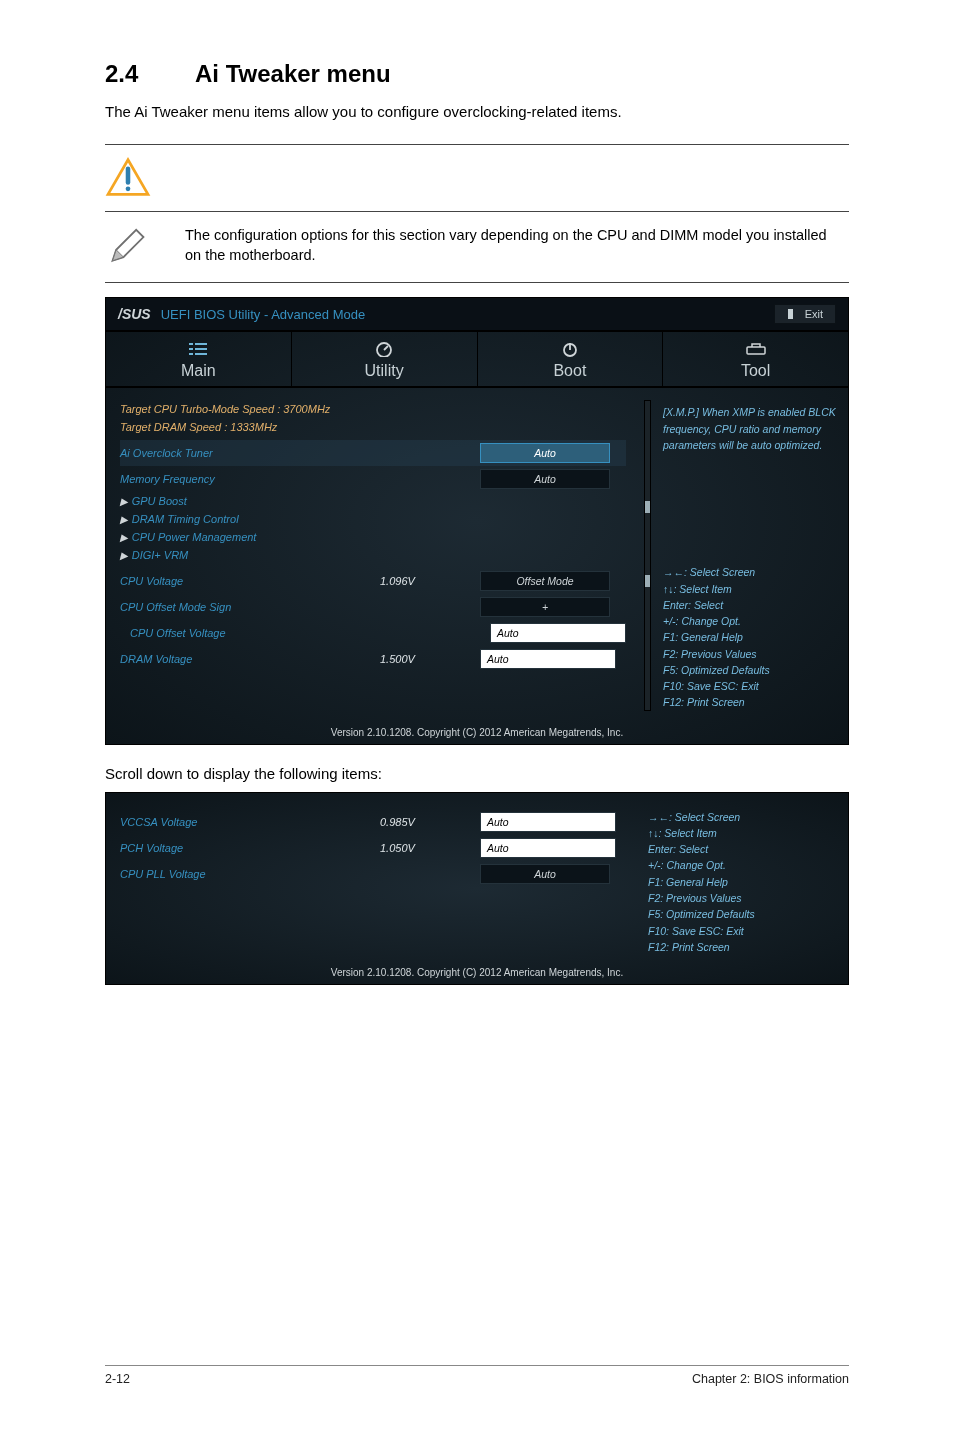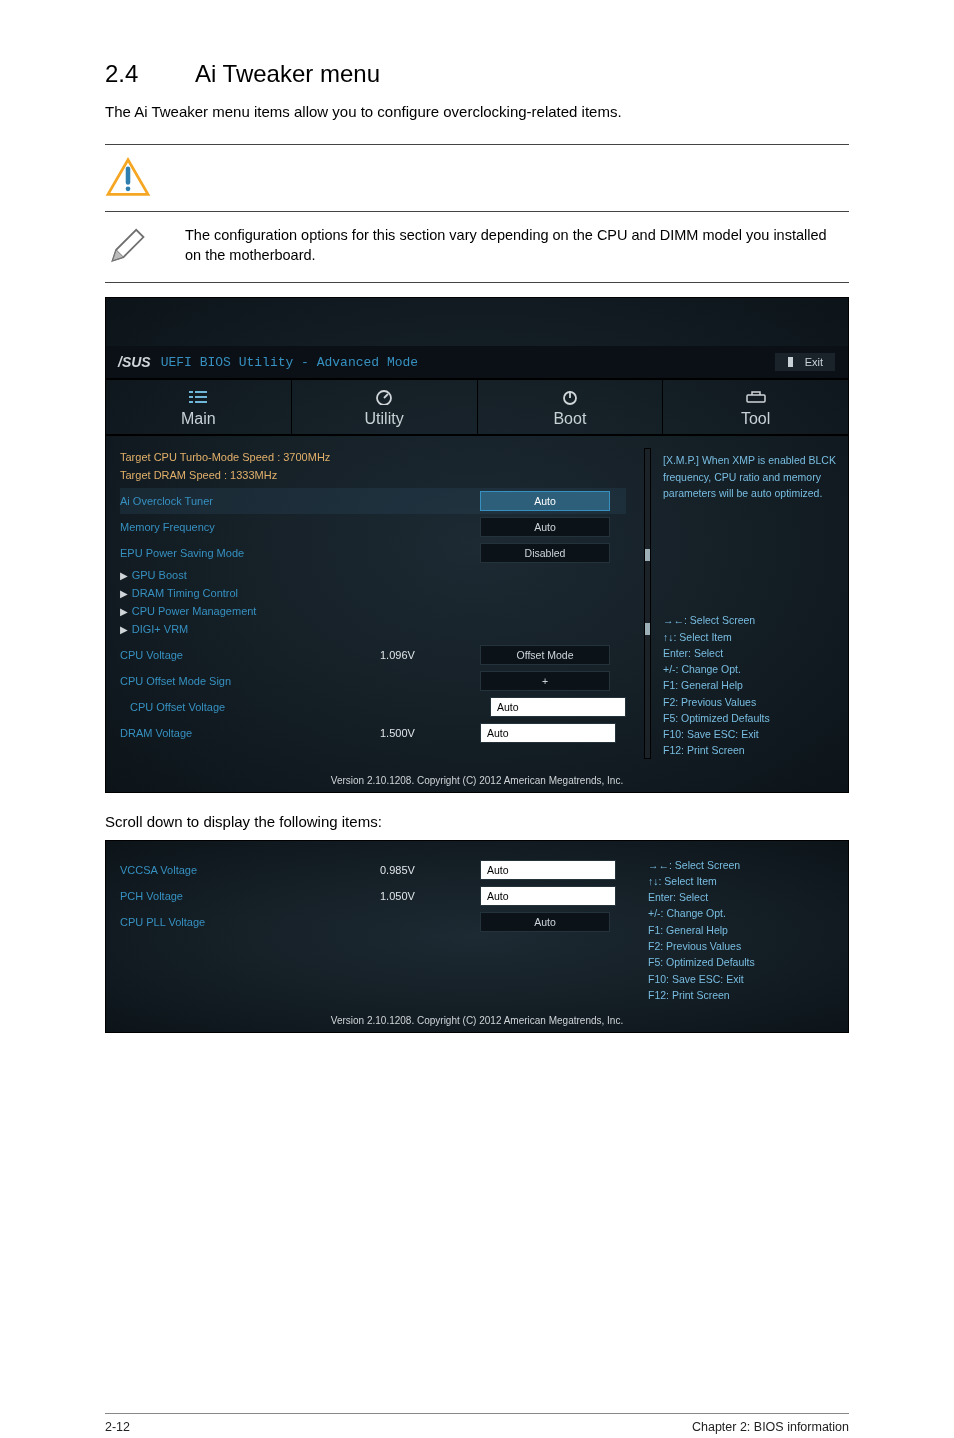--- a/index.html
+++ b/index.html
@@ -1,38 +1,38 @@
 <!DOCTYPE html>
 <html><head>
 <meta charset="utf-8">
 <style>
 body { font-family: Arial, Helvetica, sans-serif; background: #fff; margin:0; padding: 60px 105px 30px; box-sizing:border-box; width:954px; color:#000;}
-h1 { font-size: 24px; font-weight: normal; margin:0 0 14px; }
+h1 { font-size: 24px; font-weight: bold; margin:0 0 14px; }
 h1 .num { display:inline-block; width:90px;}
 p.intro { font-size:15px; margin:0 0 22px; line-height:1.35;}
 p.scrolltext { font-size:15px; margin:20px 0 10px;}
 .notice { display:flex; align-items:flex-start; border-top:1px solid #444; border-bottom:1px solid #444; padding:10px 0; margin-bottom:14px;}
 .notice .icon-cell { width:80px; flex:0 0 80px; display:flex; align-items:flex-start; justify-content:flex-start; padding-top:2px;}
 .notice+.notice { border-top:none; margin-top:-14px; padding-top:14px;}
 .notice p { margin:0; font-size:14.5px; line-height:1.35; padding-right:10px;}
 .warn-icon, .note-icon { }
 .warn-icon svg, .note-icon svg { width:46px; height:40px;}
 .bios { border:1px solid #000; background: radial-gradient(ellipse at center,#1d2a33,#0c1419); color:#fff; font-family: Arial, sans-serif; font-size:11px; position:relative; overflow:hidden;}
-.bios-top { display:flex; align-items:center; padding:6px 12px; border-bottom:2px solid #000; background: linear-gradient(#0a1016,#0a1016); margin-top: 48px;}
+.bios-top { display:flex; align-items:center; padding:6px 12px; border-bottom:2px solid #000; background: linear-gradient(#0a1016,#0a1016);}
 .bios-brand { color:#cfd5d8; font-size:14px; letter-spacing:0; font-weight:bold; font-style:italic; font-family: Arial; }
-.bios-toptitle { color:#3690c0; margin-left:10px; font-size:13px;font-family:Liberation Mono, monospace;}
+.bios-toptitle { color:#3690c0; margin-left:10px; font-size:13px;}
 .exit { margin-left:auto; background:#1b232a; border:1px solid #0b1116; padding:3px 12px; color:#c8d2d6; font-size:11px; display:flex; align-items:flex-end; gap:6px;}
 .exit-ico { display:inline-block; width:10px; height:10px; background:#c8d2d6; box-shadow:inset -5px 0 0 #1b232a; border:1px solid #1b232a;}
 .tabs { display:flex; border-bottom:2px solid #000;}
 .tab { flex:1; text-align:center; padding:8px 0 6px; border-right:1px solid #000; color:#c8d2d6; position:relative;}
 .tab:last-child{border-right:none;}
 .tab.active { background:rgba(255,255,255,0.04);}
 .tab .ticon { height:18px; display:flex; align-items:center; justify-content:center; margin-bottom:4px;}
 .tab .tlabel { font-size:16px;}
-.bios-body { display:flex; padding:12px 8px 8px;}
+.bios-body { display:flex; padding:12px 8px 8px;font-style:italic;}
 .left { flex:1; padding:0 8px 0 6px;}
 .right { flex:0 0 208px; padding:4px 6px 0 12px; color:#78bde1; font-size:10.5px; line-height:1.55;}
 .row { display:flex; align-items:center; padding:3px 0; color:#3690c0;}
 .row.orange { color:#e2b06a;}
 .row .label { flex: 0 0 260px;}
 .row .num { flex:0 0 100px; color:#dfe5e8;}
 .valbox { background:#0b1319; border:1px solid #24323b; color:#cfd5d8; padding:3px 0; min-width:128px; text-align:center; font-size:10.5px;}
 .valbox.selected { background:#2d5f7a; border:1px solid #3690c0; color:#fff;}
 .valbox.input { background:#fff; color:#000; text-align:left; padding:3px 6px; min-width:122px;}
 .chev { color:#cfd5d8; font-size:10px; margin-right:4px;}
@@ -141,25 +141,20 @@
           <span class="label">Ai Overclock Tuner</span>
           <span class="num"></span>
           <span class="valbox selected">Auto</span>
         </div>
       <div class="row">
           <span class="label">Memory Frequency</span>
           <span class="num"></span>
           <span class="valbox">Auto</span>
         </div>
       <div class="row">
-          <span class="label">EPU Power Saving Mode</span>
-          <span class="num"></span>
-          <span class="valbox">Disabled</span>
-        </div>
-      <div class="row">
           <span class="chev">▶</span>
           <span>GPU Boost</span>
         </div>
       <div class="row">
           <span class="chev">▶</span>
           <span>DRAM Timing Control</span>
         </div>
       <div class="row">
           <span class="chev">▶</span>
           <span>CPU Power Management</span>

